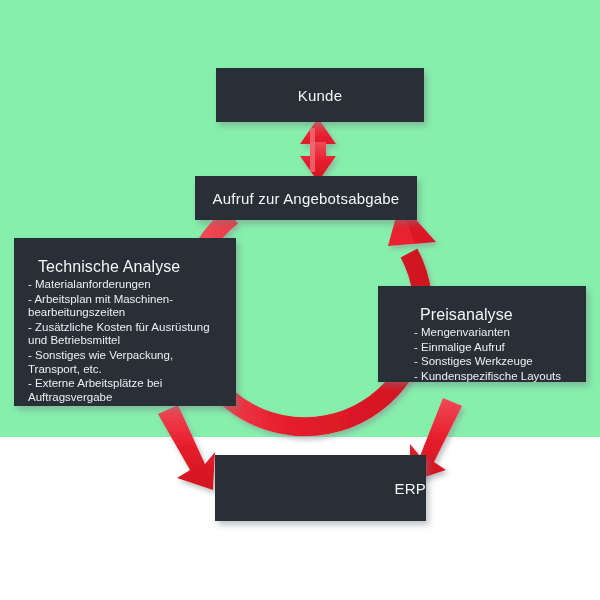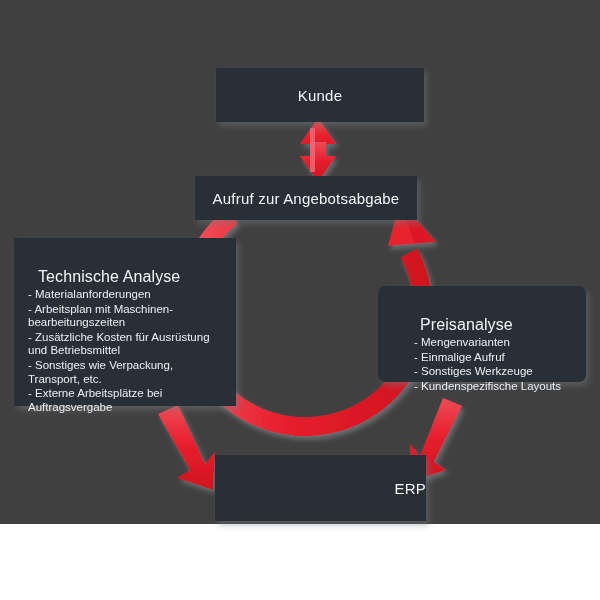--- a/index.html
+++ b/index.html
@@ -11,22 +11,22 @@
     width: 600px;
     height: 600px;
     font-family: "Liberation Sans", sans-serif;
     position: relative;
     overflow: hidden;
   }
   #canvas {
     position: absolute;
     left: 0; top: 0;
     width: 600px;
-    height: 524px;
-    background: #404040;
+    height: 437px;
+    background: #86efac;
   }
   .svg-layer {
     position: absolute;
     left: 0; top: 0;
     width: 600px;
     height: 600px;
   }
   .node {
     position: absolute;
     background: #282f36;
@@ -39,21 +39,21 @@
     align-items: center;
     justify-content: center;
   }
   .node-title {
     font-size: 15px;
     font-weight: 400;
     letter-spacing: 0.2px;
     color: #f4f6f8;
   }
   .panel {
-    padding: 28px 12px 10px 14px;
+    padding: 18px 12px 10px 14px;
   }
   .panel-heading {
     font-size: 16px;
     font-weight: 400;
     color: #f4f6f8;
     margin: 2px 0 2px 10px;
     letter-spacing: 0.1px;
   }
   .panel-list {
     list-style: none;
@@ -69,21 +69,21 @@
   }
   #node-technische .panel-list li { text-indent: 0; }
   #node-preis { text-align: left; }
   #node-preis .panel-heading { margin-left: 28px; }
   #node-preis .panel-list li { margin-left: 22px; }
 
   
   #node-kunde      { left: 216px; top: 68px;  width: 208px; height: 54px; }
   #node-aufruf     { left: 195px; top: 176px; width: 222px; height: 44px; }
   #node-technische { left: 14px;  top: 238px; width: 222px; height: 168px; }
-  #node-preis      { left: 378px; top: 286px; width: 208px; height: 96px; border-radius: 7px; }
+  #node-preis      { left: 378px; top: 286px; width: 208px; height: 96px; }
   #node-erp        { left: 215px; top: 455px; width: 211px; height: 66px; justify-content: flex-end; }
 </style>
 </head>
 <body>
 
 <div id="canvas">
 
   <svg class="svg-layer" viewBox="0 0 600 600">
     <defs>
       <linearGradient id="redGrad" x1="0" y1="0" x2="1" y2="0">

